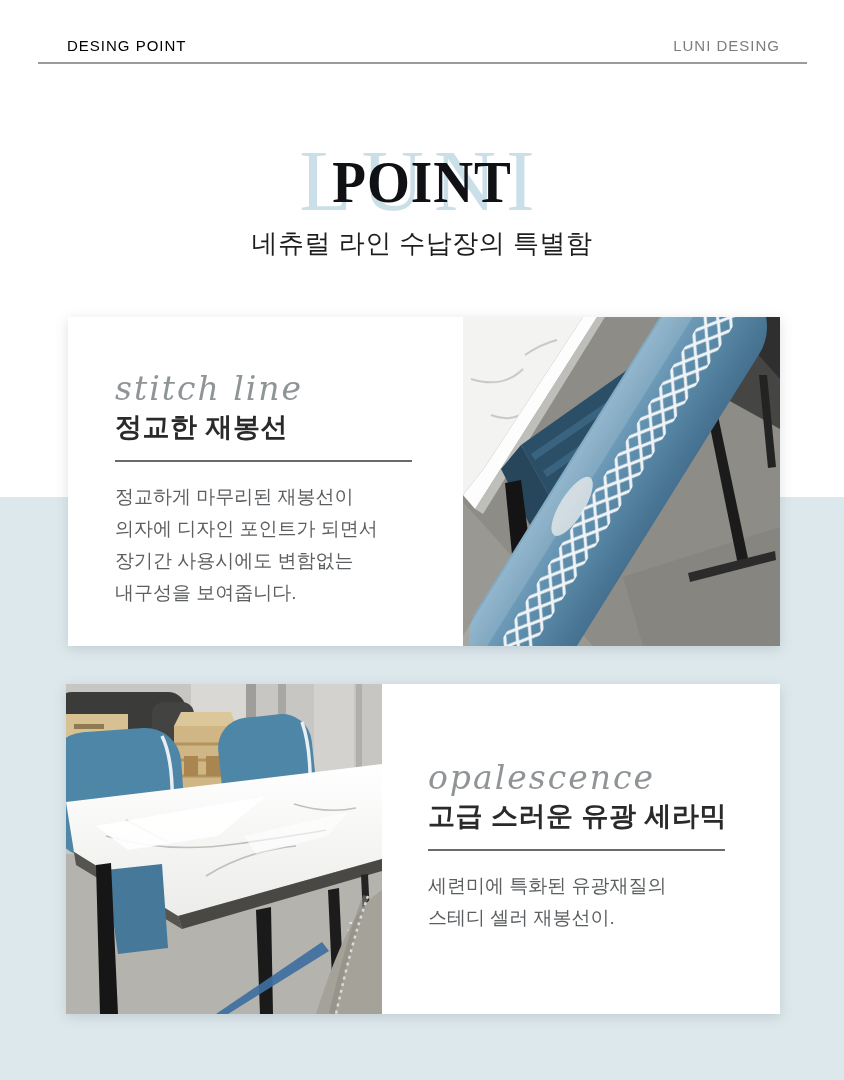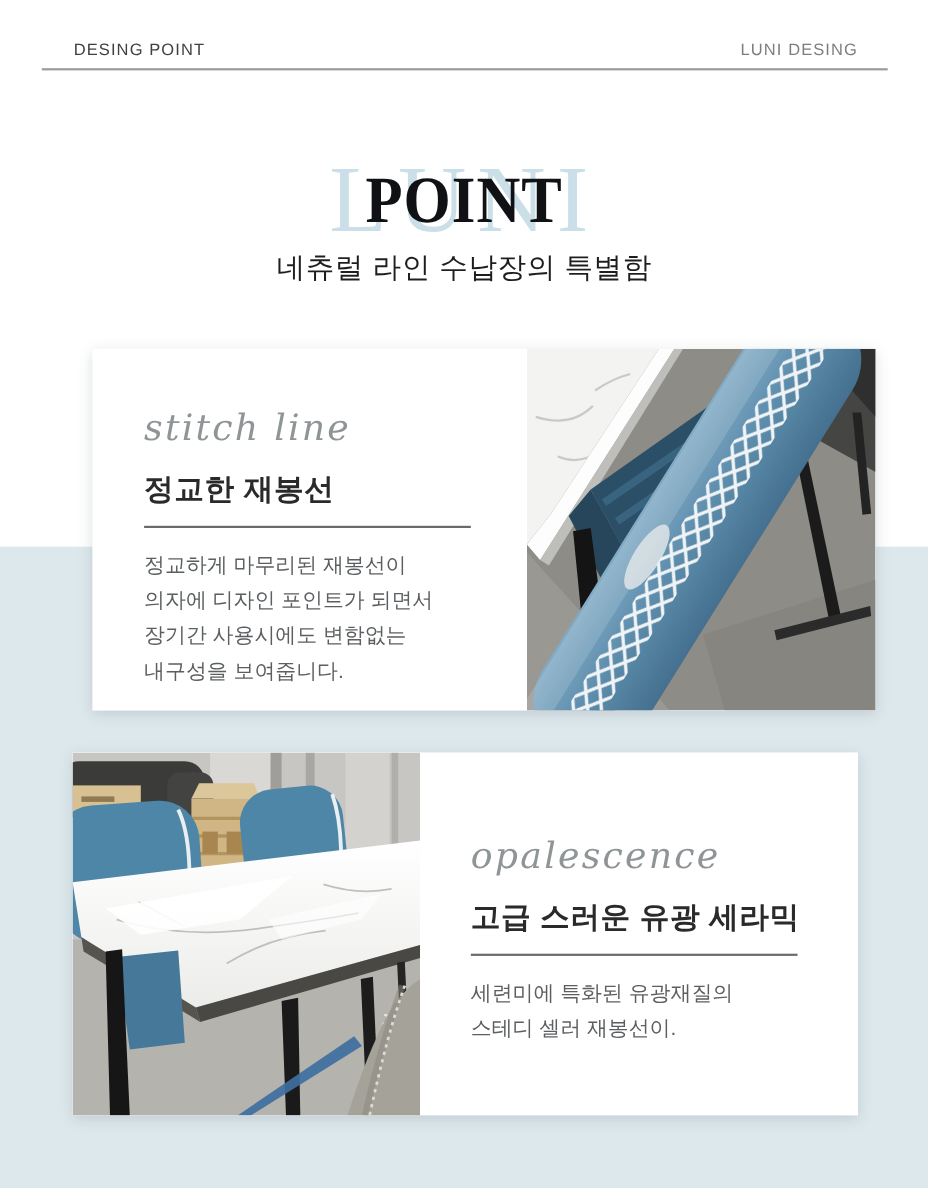--- a/index.html
+++ b/index.html
@@ -1,45 +1,45 @@
 <!DOCTYPE html>
 <html style="--band-bg: #dde8ec; --watermark-color: #cbdfe9; --accent-blue: #4d86a7;"><head>
 <meta charset="utf-8">
 <style>
   html,body{margin:0;padding:0;background:#e9e9e9;}
   .page{position:relative;width:844px;height:1080px;background:#ffffff;overflow:hidden;
         font-family:"Liberation Sans",sans-serif;margin:0 auto;}
   
-  .hdr-left{position:absolute;top:37px;left:67px;font-size:15px;letter-spacing:1px;color:#404040;}
+  .hdr-left{position:absolute;top:37px;left:67px;font-size:15px;letter-spacing:1px;color:#000000;}
   .hdr-right{position:absolute;top:37px;right:64px;font-size:15px;letter-spacing:1px;color:#7d7d7d;}
   .hdr-rule{position:absolute;top:62px;left:38px;width:769px;height:2px;background:#9b9b9b;}
   
   .watermark{position:absolute;top:138px;left:0;width:100%;text-align:center;
              font-family:"Liberation Serif",serif;font-size:86px;line-height:1;
              letter-spacing:10px;color:var(--watermark-color,#cbdfe9);font-weight:400;}
   .title{position:absolute;top:152px;left:0;width:100%;text-align:center;
          font-family:"Liberation Serif",serif;font-size:60px;line-height:1;font-weight:700;
          letter-spacing:1px;color:#101114;transform:scaleX(.92);}
   .subtitle{position:absolute;top:226px;left:0;width:100%;text-align:center;
             font-size:26px;font-weight:500;color:#1e1e1e;letter-spacing:.5px;}
   
   .band{position:absolute;top:497px;left:0;width:100%;height:583px;background:var(--band-bg,#dde8ec);}
   
   .card{position:absolute;background:#ffffff;box-shadow:0 3px 12px rgba(80,100,110,.20);}
-  .card1{left:84px;top:317px;width:712px;height:329px;}
+  .card1{left:68px;top:317px;width:712px;height:329px;}
   .card2{left:66px;top:684px;width:714px;height:330px;}
   .photo{position:absolute;top:0;height:100%;overflow:hidden;}
   .photo1{right:0;width:317px;}
   .photo2{left:0;width:316px;}
   .photo svg{display:block;width:100%;height:100%;}
   .txt1{position:absolute;left:0;top:0;width:395px;height:100%;padding:54px 0 0 47px;box-sizing:border-box;}
   .txt2{position:absolute;left:316px;top:0;width:398px;height:100%;padding:76px 0 0 46px;box-sizing:border-box;}
   .script{font-family:"DejaVu Serif",serif;font-style:italic;font-size:33px;line-height:1.1;
           color:#8f9496;letter-spacing:2px;}
-  .heading{margin-top:20px;font-size:27px;font-weight:600;color:#2a2a2a;letter-spacing:.5px;}
+  .heading{margin-top:2px;font-size:27px;font-weight:600;color:#2a2a2a;letter-spacing:.5px;}
   .divider{width:297px;height:2px;background:#6a6a6a;margin-top:15px;}
   .body{margin-top:19px;font-size:19px;line-height:32px;color:#5c5f61;}
 </style>
 </head>
 <body>
 
 <div class="page">
 
   <div class="hdr-left">DESING POINT</div>
   <div class="hdr-right">LUNI DESING</div>

